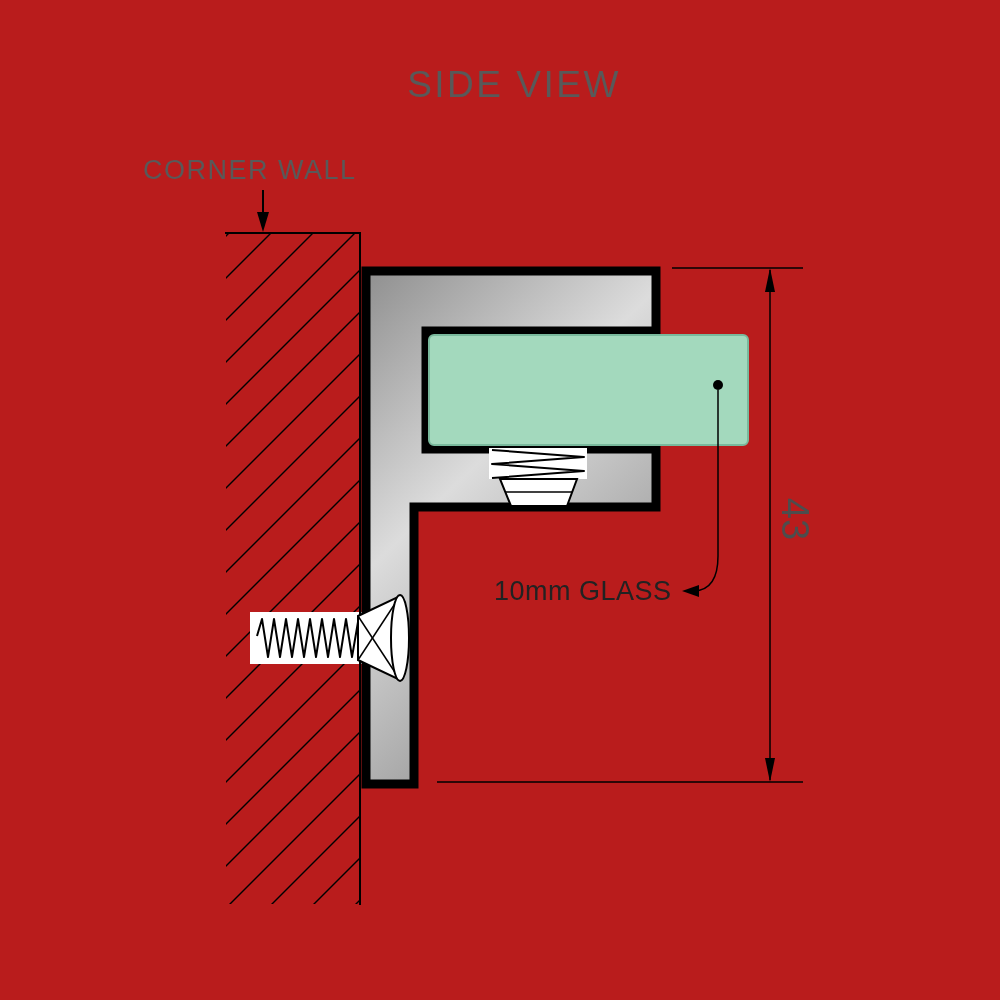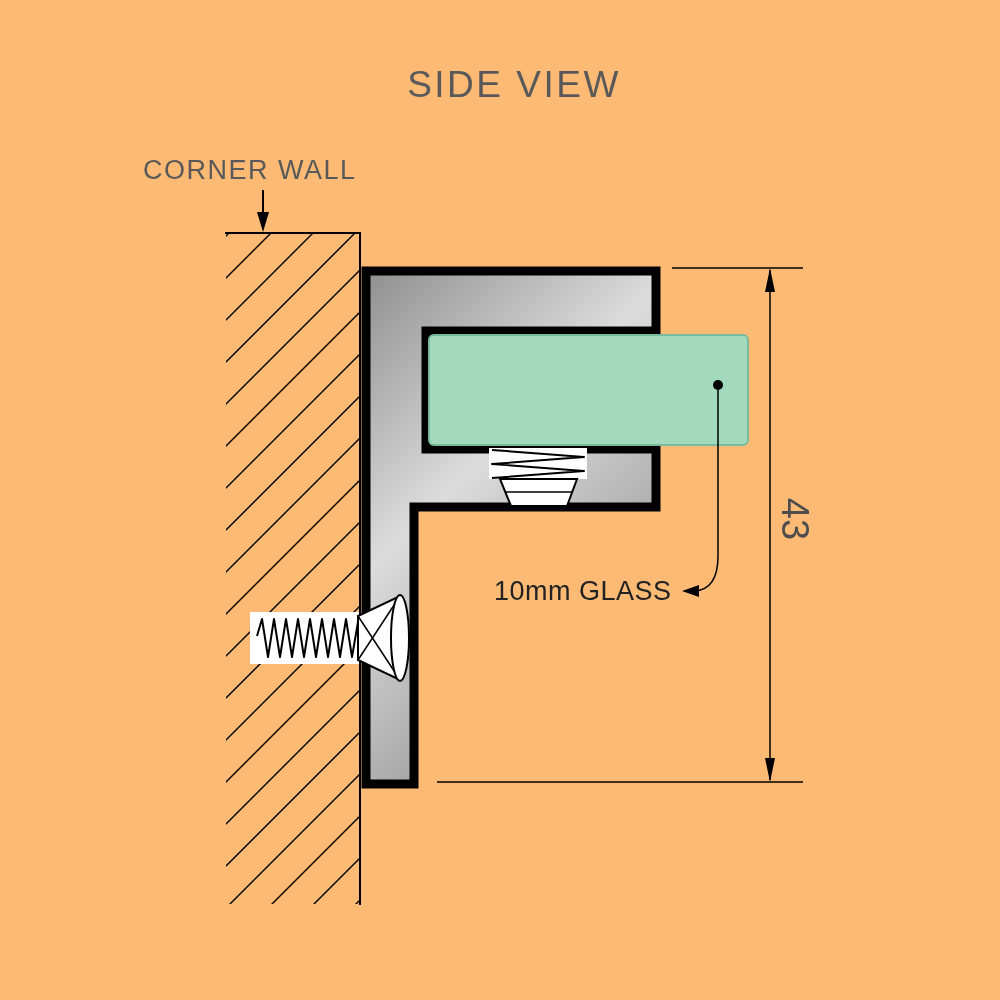--- a/index.html
+++ b/index.html
@@ -4,21 +4,21 @@
 <style>
   html, body {
     margin: 0;
     padding: 0;
     background: #ffffff;
   }
   .canvas {
     position: relative;
     width: 1000px;
     height: 1000px;
-    background: #fdba74;
+    background: #b91c1c;
     overflow: hidden;
   }
   svg text {
     font-family: "Liberation Sans", "DejaVu Sans", sans-serif;
   }
 </style>
 </head>
 <body>
 
 <div class="canvas">

